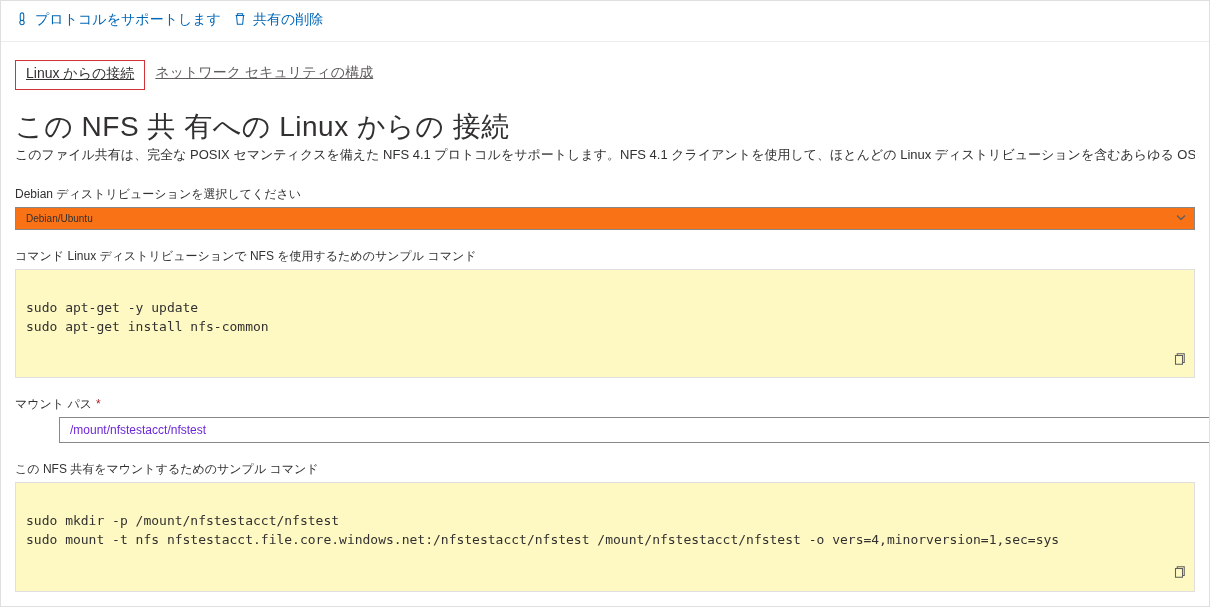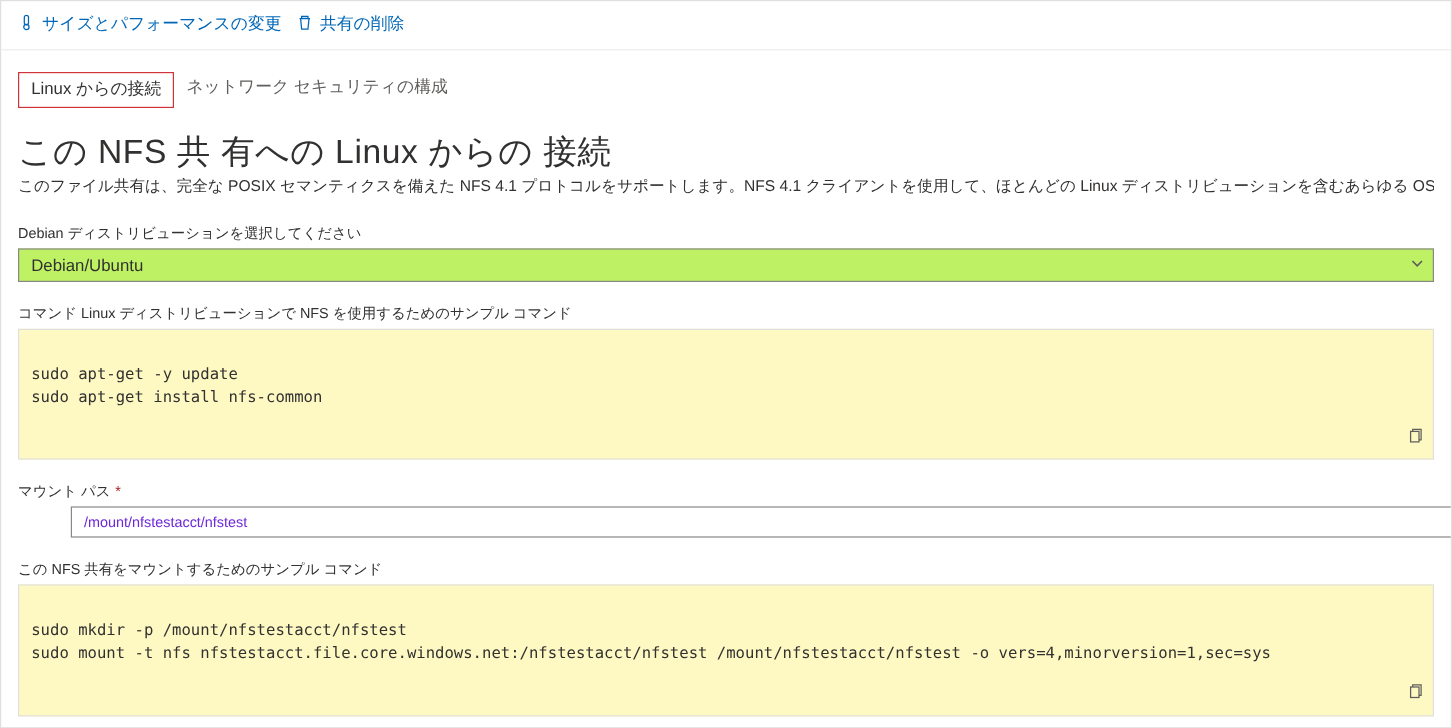--- a/index.html
+++ b/index.html
@@ -32,20 +32,21 @@
   .tabs {
     display: flex;
     gap: 0;
     padding: 18px 14px 0 14px;
     font-size: 14px;
   }
   .tab {
     padding: 4px 10px 6px 10px;
     color: #605e5c;
     cursor: pointer;
+    text-decoration: underline;
   }
   .tab.active {
     color: #323130;
     border: 1px solid #d13438;
   }
   .content {
     padding: 18px 14px 14px 14px;
   }
   h1 {
     font-size: 28px;
@@ -68,23 +69,23 @@
     margin-top: 18px;
   }
   .field-label .req { color: #a4262c; margin-left: 4px; }
   .select-wrap {
     position: relative;
     width: 100%;
   }
   .select {
     width: 100%;
     border: 1px solid #8a8886;
-    background: #bef264;
+    background: #f97316;
     padding: 5px 30px 5px 10px;
-    font-size: 14px;
+    font-size: 10px;
     color: #323130;
     cursor: pointer;
   }
   .chev {
     position: absolute;
     right: 8px;
     top: 50%;
     transform: translateY(-50%);
     pointer-events: none;
   }
@@ -122,21 +123,21 @@
 <body>
 
 <div class="toolbar">
   <span class="tool">
     <span>
       <svg viewBox="0 0 16 16">
           <rect x="6" y="1" width="4" height="9" rx="2" stroke-width="1.2"></rect>
           <circle cx="8" cy="12" r="2.5" stroke-width="1.2"></circle>
         </svg>
     </span>
-    <span>サイズとパフォーマンスの変更</span>
+    <span>プロトコルをサポートします</span>
   </span>
   <span class="tool">
     <span>
       <svg viewBox="0 0 16 16">
           <path d="M3 4h10M5 4V2h6v2M4 4l1 10h6l1-10" stroke-width="1.2"></path>
         </svg>
     </span>
     <span>共有の削除</span>
   </span>
 </div>

